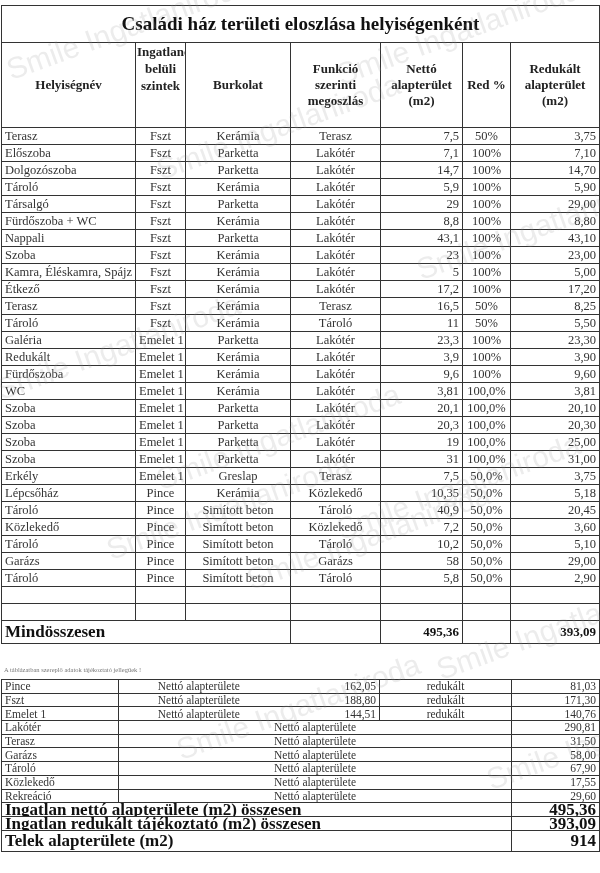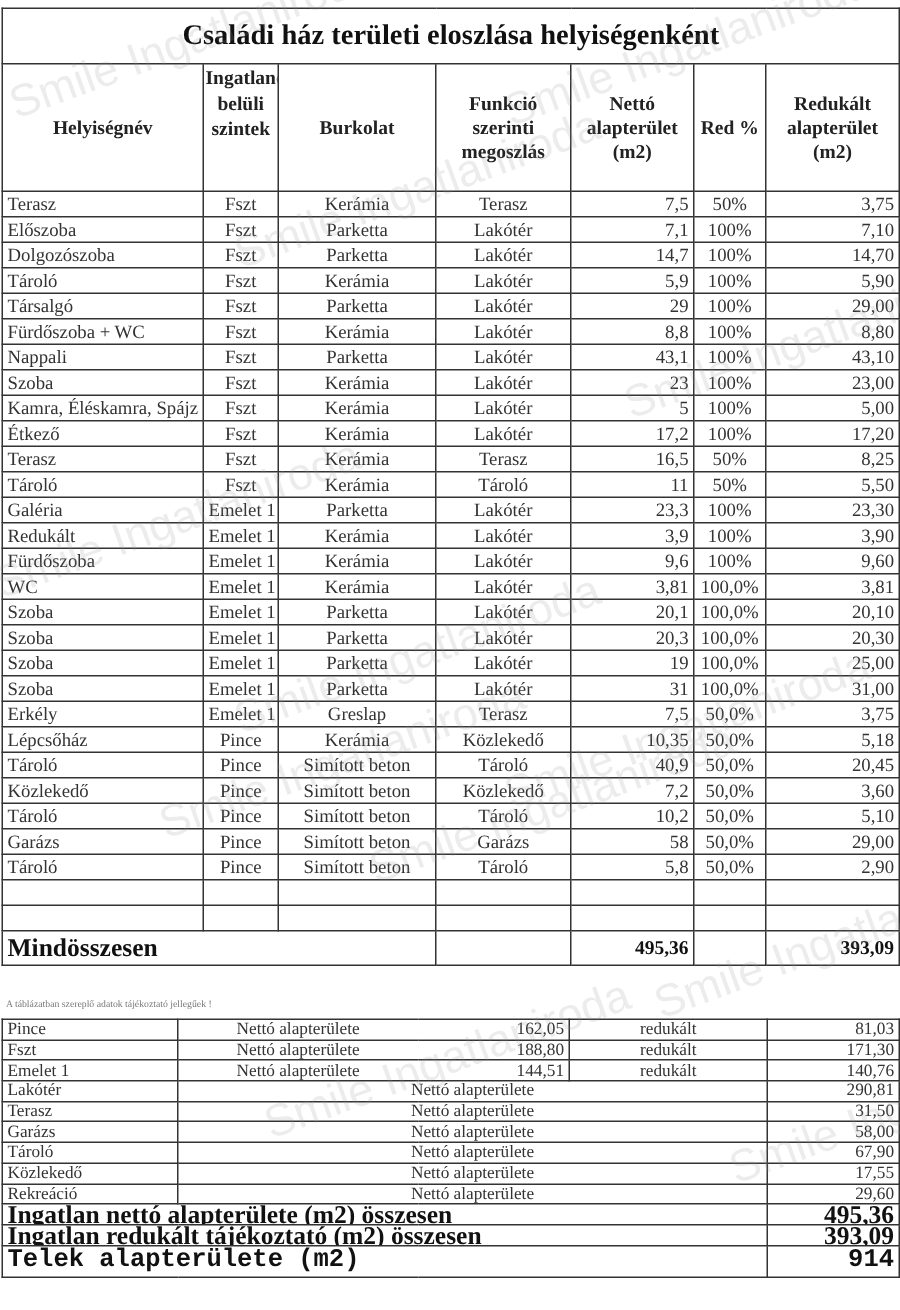--- a/index.html
+++ b/index.html
@@ -16,21 +16,21 @@
   .c { text-align:center; }
   .r { text-align:right; }
   .l { text-align:left; }
   #main .empty td { height:16px; }
   #main .total td { height:22px; font-size:17px; font-weight:bold; color:#111; }
   #main .total td.num { font-size:13px; }
   .note { position:absolute; left:4px; top:666px; font-size:6.5px; color:#777; }
   #sum { position:absolute; left:1px; top:679px; width:598px; }
   #sum td { height:12.7px; font-size:11.5px; line-height:12px; color:#333; }
   #sum .bold td { font-weight:bold; color:#111; font-size:17px; height:13px; }
-  #sum .bold.tall td { height:20px;font-family:Liberation Mono, monospace; }
+  #sum .bold.tall td { height:20px; }
   #sum td.nb-r { border-right:none; }
   #sum td.nb-l { border-left:none; }
   .wm { position:absolute; color:rgba(150,150,150,0.18); font-family:"Liberation Sans",sans-serif;
         font-size:30px; transform:rotate(-20deg); white-space:nowrap; pointer-events:none; }
 </style>
 </head>
 <body>
 
 <div class="page">
 

